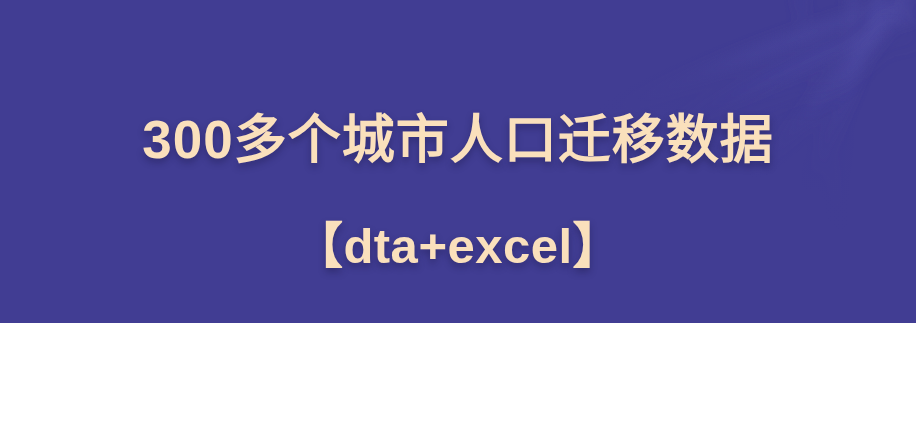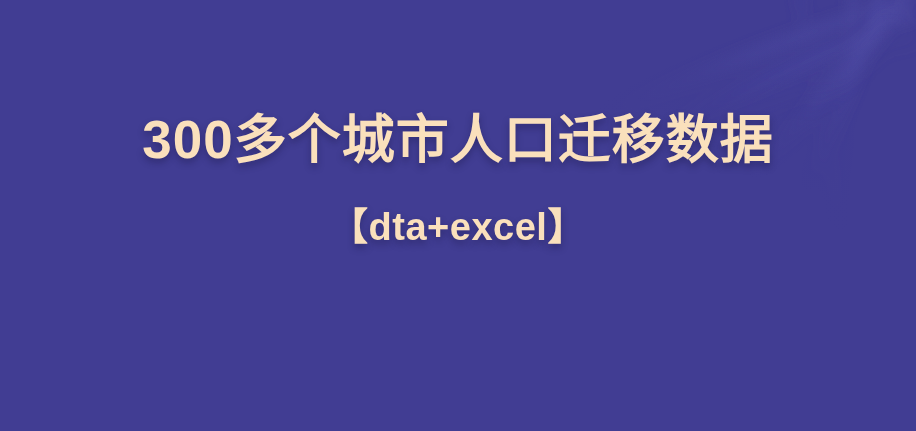--- a/index.html
+++ b/index.html
@@ -9,21 +9,21 @@
     background: #ffffff;
   }
 
   body {
     font-family: "Liberation Sans", "DejaVu Sans", sans-serif;
   }
 
   .banner {
     position: relative;
     width: 916px;
-    height: 431px;
+    height: 323px;
     overflow: hidden;
     background-color: #413d93;
     display: flex;
     flex-direction: column;
     align-items: center;
     justify-content: flex-start;
     box-sizing: border-box;
   }
 
   
@@ -72,23 +72,23 @@
   }
 
   .headline-primary {
     font-size: 53px;
     line-height: 1;
     margin-top: 113px;
     letter-spacing: 1px;
   }
 
   .headline-secondary {
-    font-size: 38px;
+    font-size: 49px;
     line-height: 1;
-    margin-top: 42px;
+    margin-top: 56px;
     letter-spacing: 0.5px;
   }
 </style>
 </head>
 <body>
 
 <div class="banner">
 
   <div class="frond-layer">
     <svg viewBox="0 0 420 240" preserveAspectRatio="none" aria-hidden="true">

